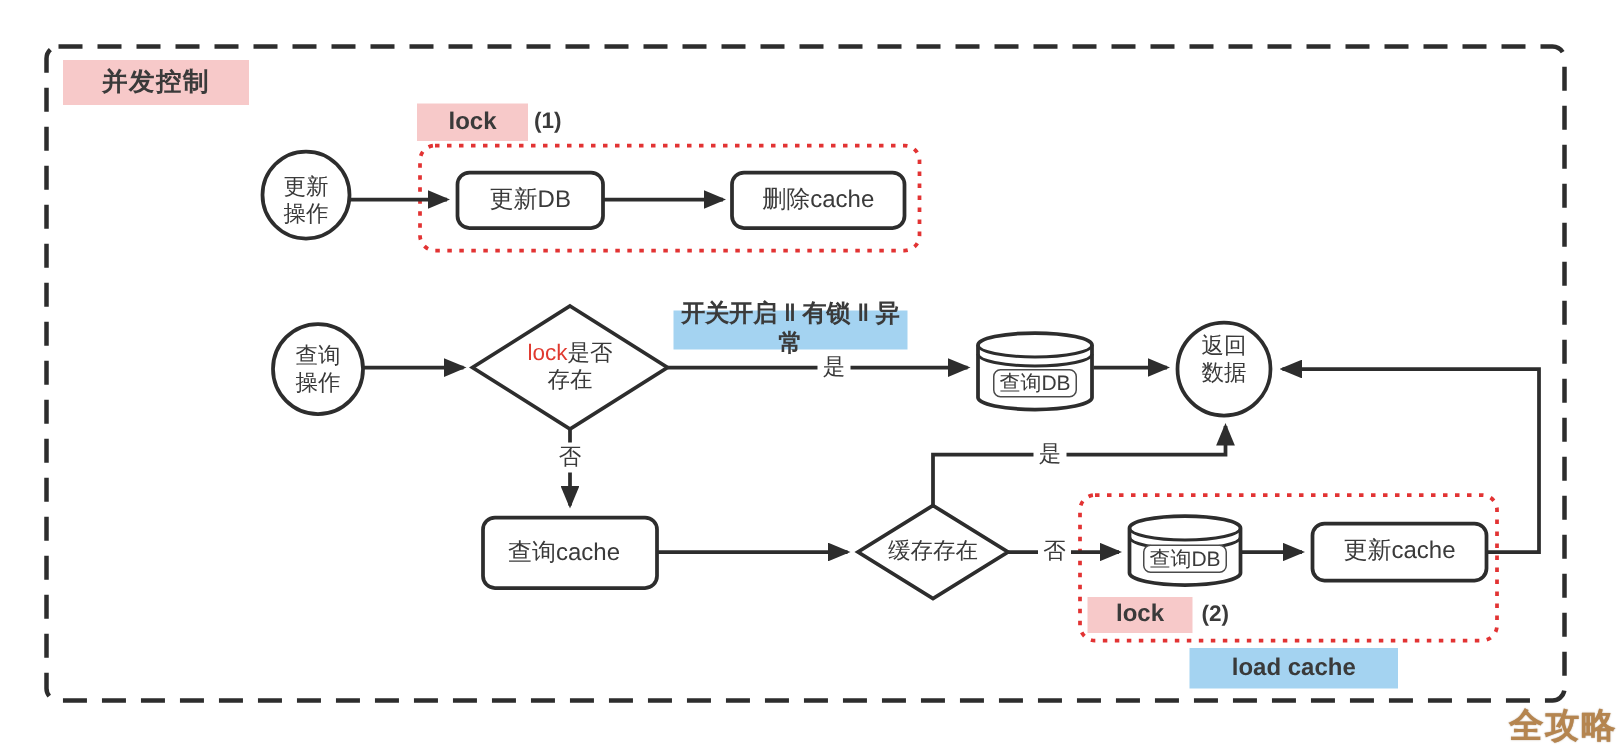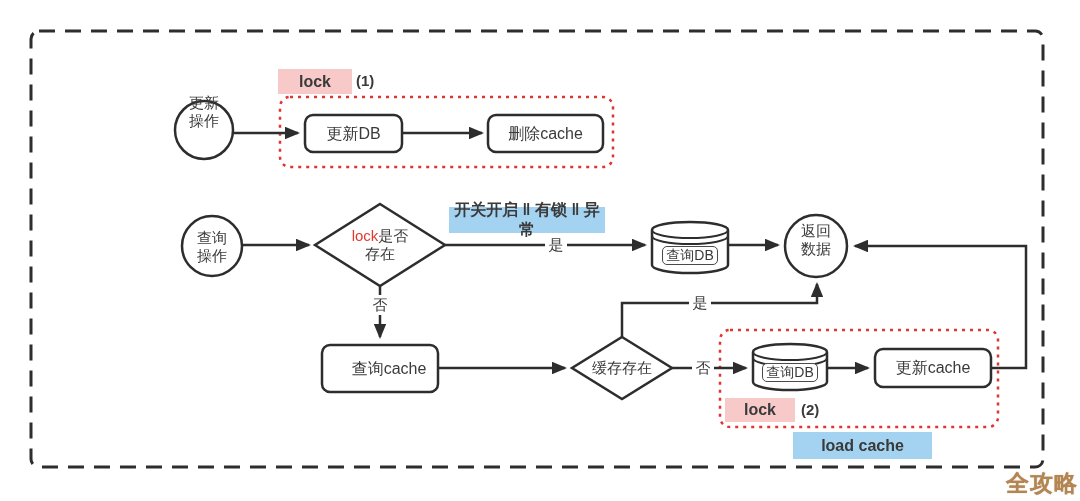--- a/index.html
+++ b/index.html
@@ -83,25 +83,26 @@
 
     <path class="shape" d="M652,230 a38,8 0 0 1 76,0 L728,265 a38,8 0 0 1 -76,0 Z"></path>
     <path class="cyl-arc" d="M652,230 a38,8 0 0 0 76,0"></path>
     <path class="cyl-arc" d="M652,236 a38,8 0 0 0 76,0"></path>
 
     <path class="shape" d="M753,352 a37,8 0 0 1 74,0 L827,382 a37,8 0 0 1 -74,0 Z"></path>
     <path class="cyl-arc" d="M753,352 a37,8 0 0 0 74,0"></path>
     <path class="cyl-arc" d="M753,358 a37,8 0 0 0 74,0"></path>
   </svg>
 
+  <div class="txt title-badge" style="left:42px;top:40px;width:124px;height:30px;">并发控制</div>
 
   <div class="txt badge-pink" style="left:278px;top:69px;width:74px;height:25px;font-size:16px;">lock</div>
   <div class="txt paren" style="left:356px;top:69px;width:34px;height:25px;">(1)</div>
 
-  <div class="txt" style="left:174px;top:84px;width:60px;height:56px;">更新
+  <div class="txt" style="left:174px;top:106px;width:60px;height:56px;">更新
 操作</div>
   <div class="txt node16" style="left:305px;top:115px;width:97px;height:37px;">更新DB</div>
   <div class="txt node16" style="left:488px;top:115px;width:115px;height:37px;border-radius:18px;">删除cache</div>
 
   <div class="txt" style="left:182px;top:218px;width:60px;height:58px;">查询
 操作</div>
 
   <div class="txt" style="left:330px;top:223px;width:100px;height:44px;flex-direction:column;">
     <div><span class="lock-red">lock</span><span>是否</span></div>
     <div>存在</div>
@@ -112,21 +113,21 @@
   <div class="txt onwire" style="left:545px;top:235px;width:22px;height:20px;">是</div>
   <div class="txt onwire" style="left:368px;top:295px;width:24px;height:20px;">否</div>
 
   <div class="txt" style="left:652px;top:244px;width:76px;height:22px;">
     <span class="db-label">查询DB</span>
   </div>
 
   <div class="txt" style="left:786px;top:218px;width:60px;height:44px;border-radius:22px;">返回
 数据</div>
 
-  <div class="txt node16" style="left:331px;top:345px;width:116px;height:47px;">查询cache</div>
+  <div class="txt node16" style="left:318px;top:345px;width:116px;height:47px;">查询cache</div>
 
   <div class="txt" style="left:572px;top:357px;width:100px;height:22px;">缓存存在</div>
 
   <div class="txt onwire" style="left:689px;top:293px;width:22px;height:20px;">是</div>
   <div class="txt onwire" style="left:692px;top:358px;width:22px;height:20px;">否</div>
 
   <div class="txt" style="left:753px;top:362px;width:74px;height:20px;">
     <span class="db-label">查询DB</span>
   </div>
 

